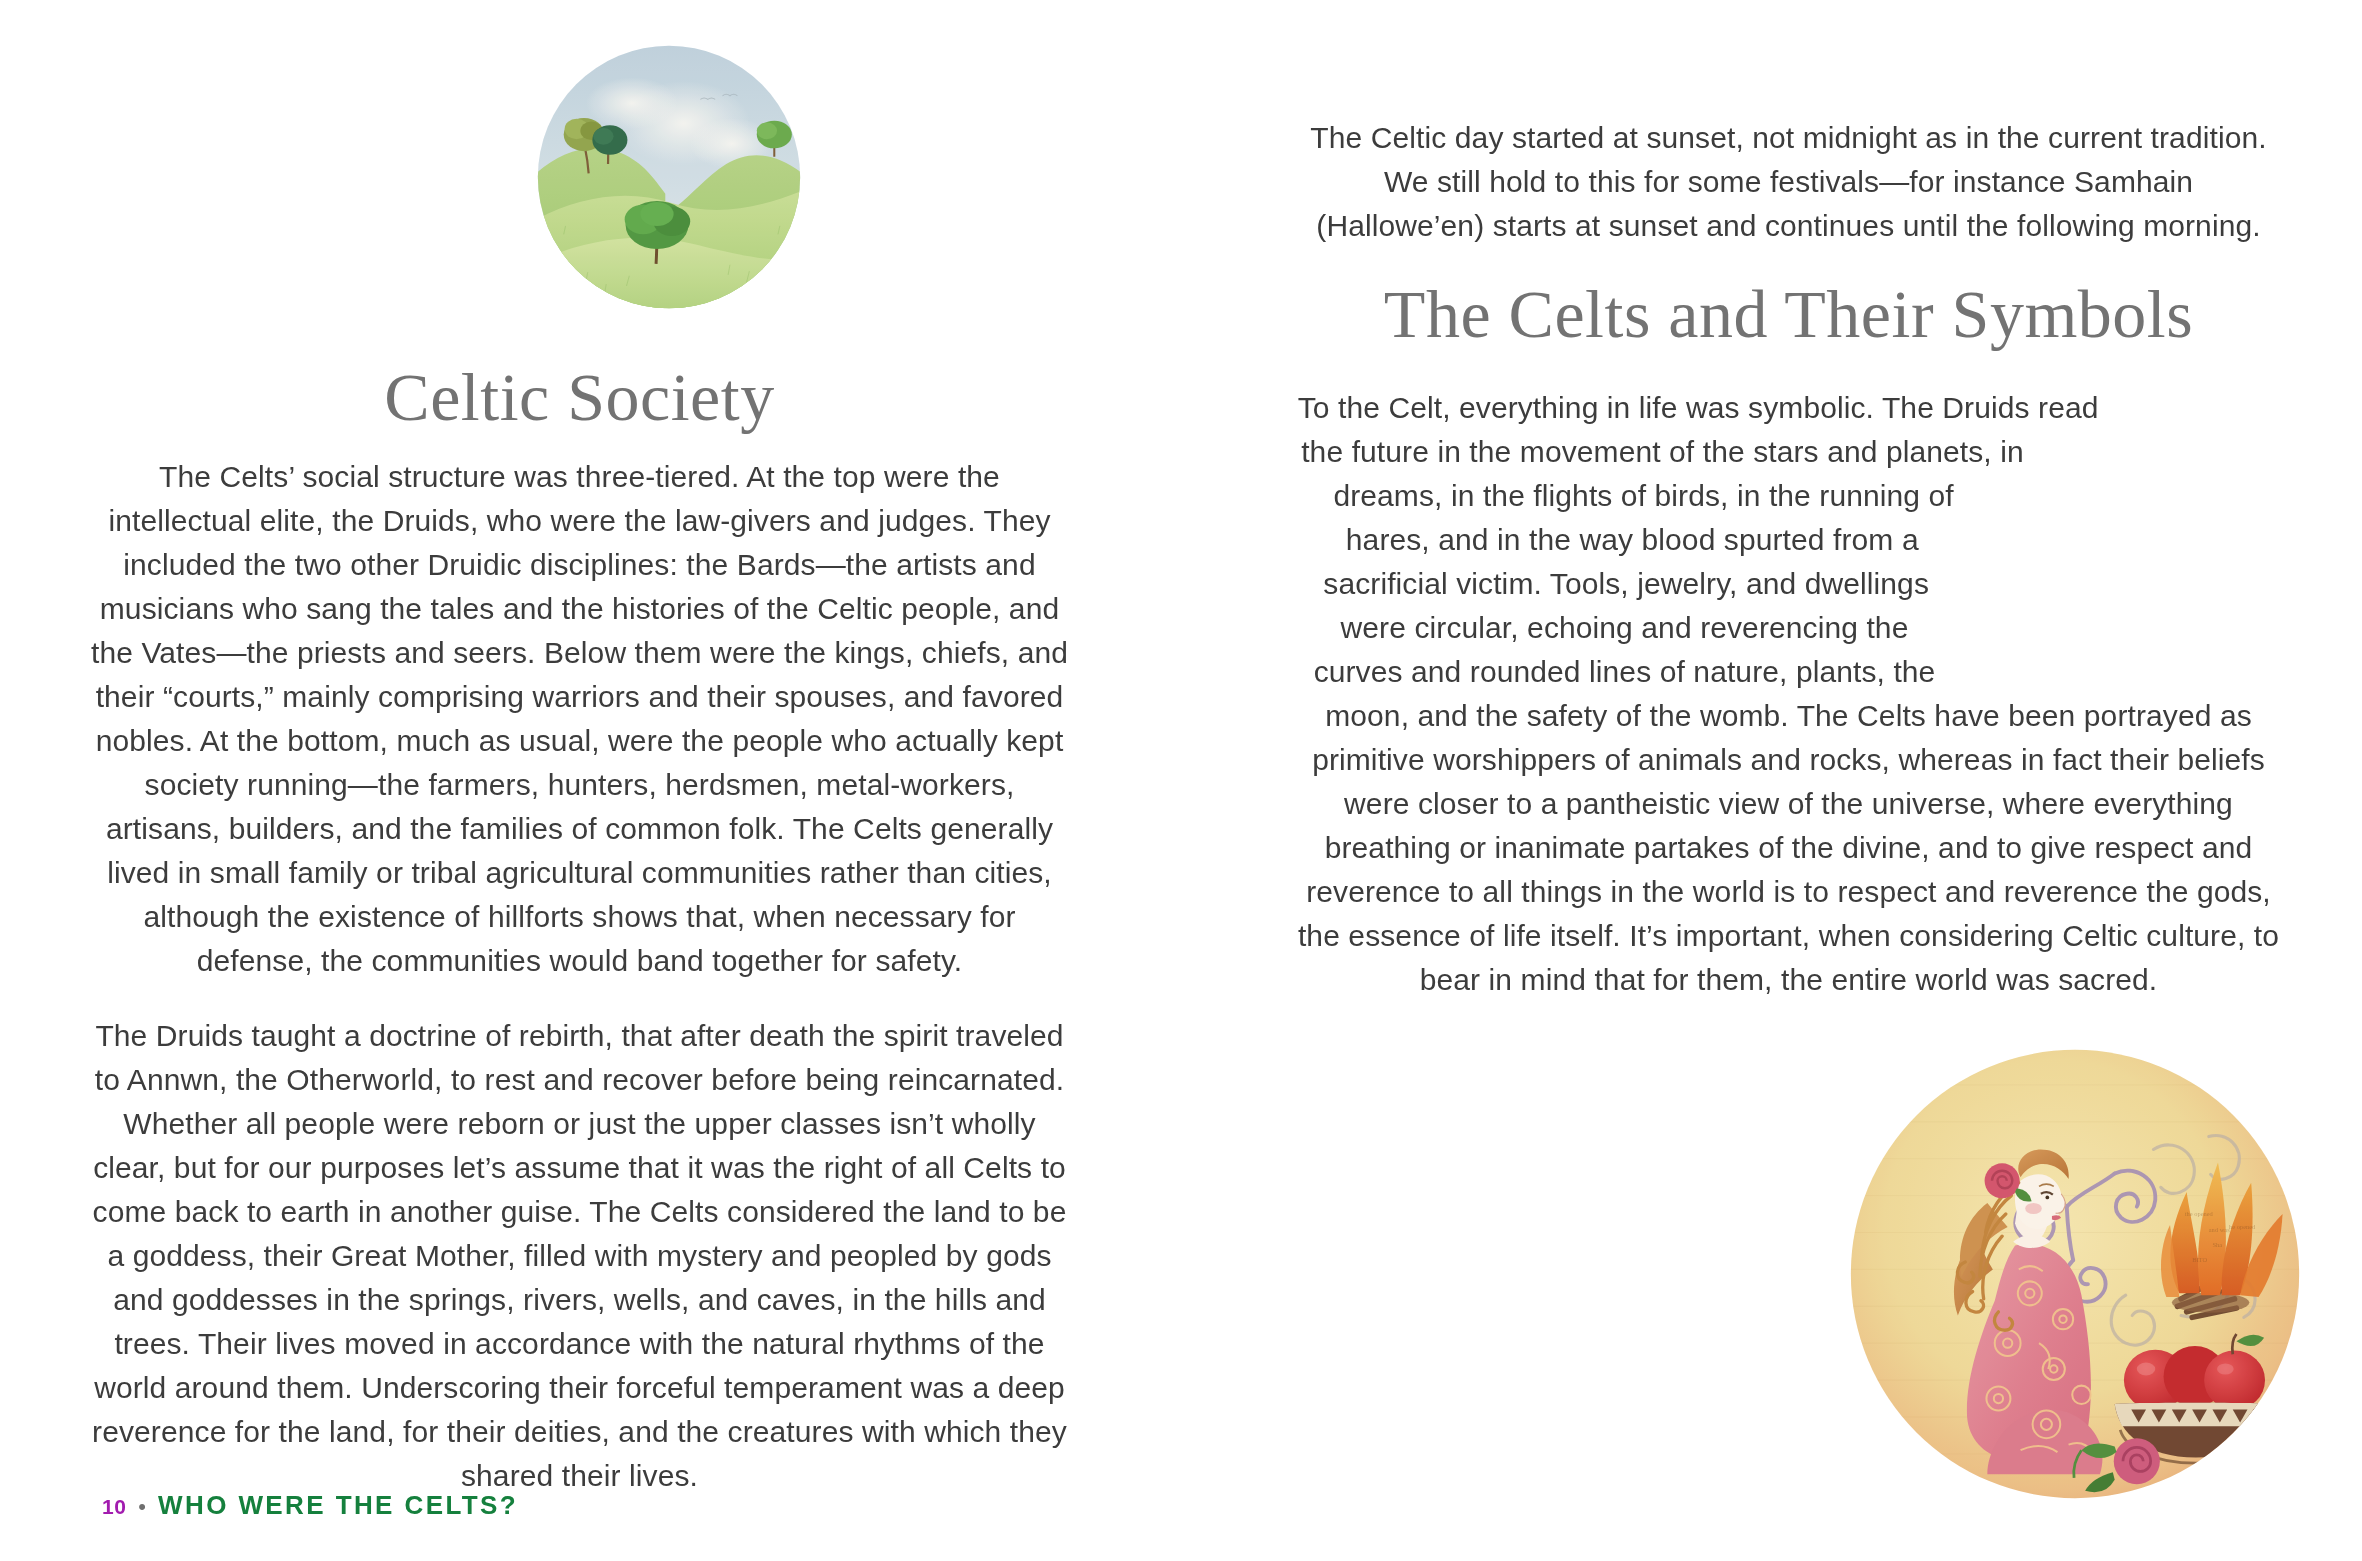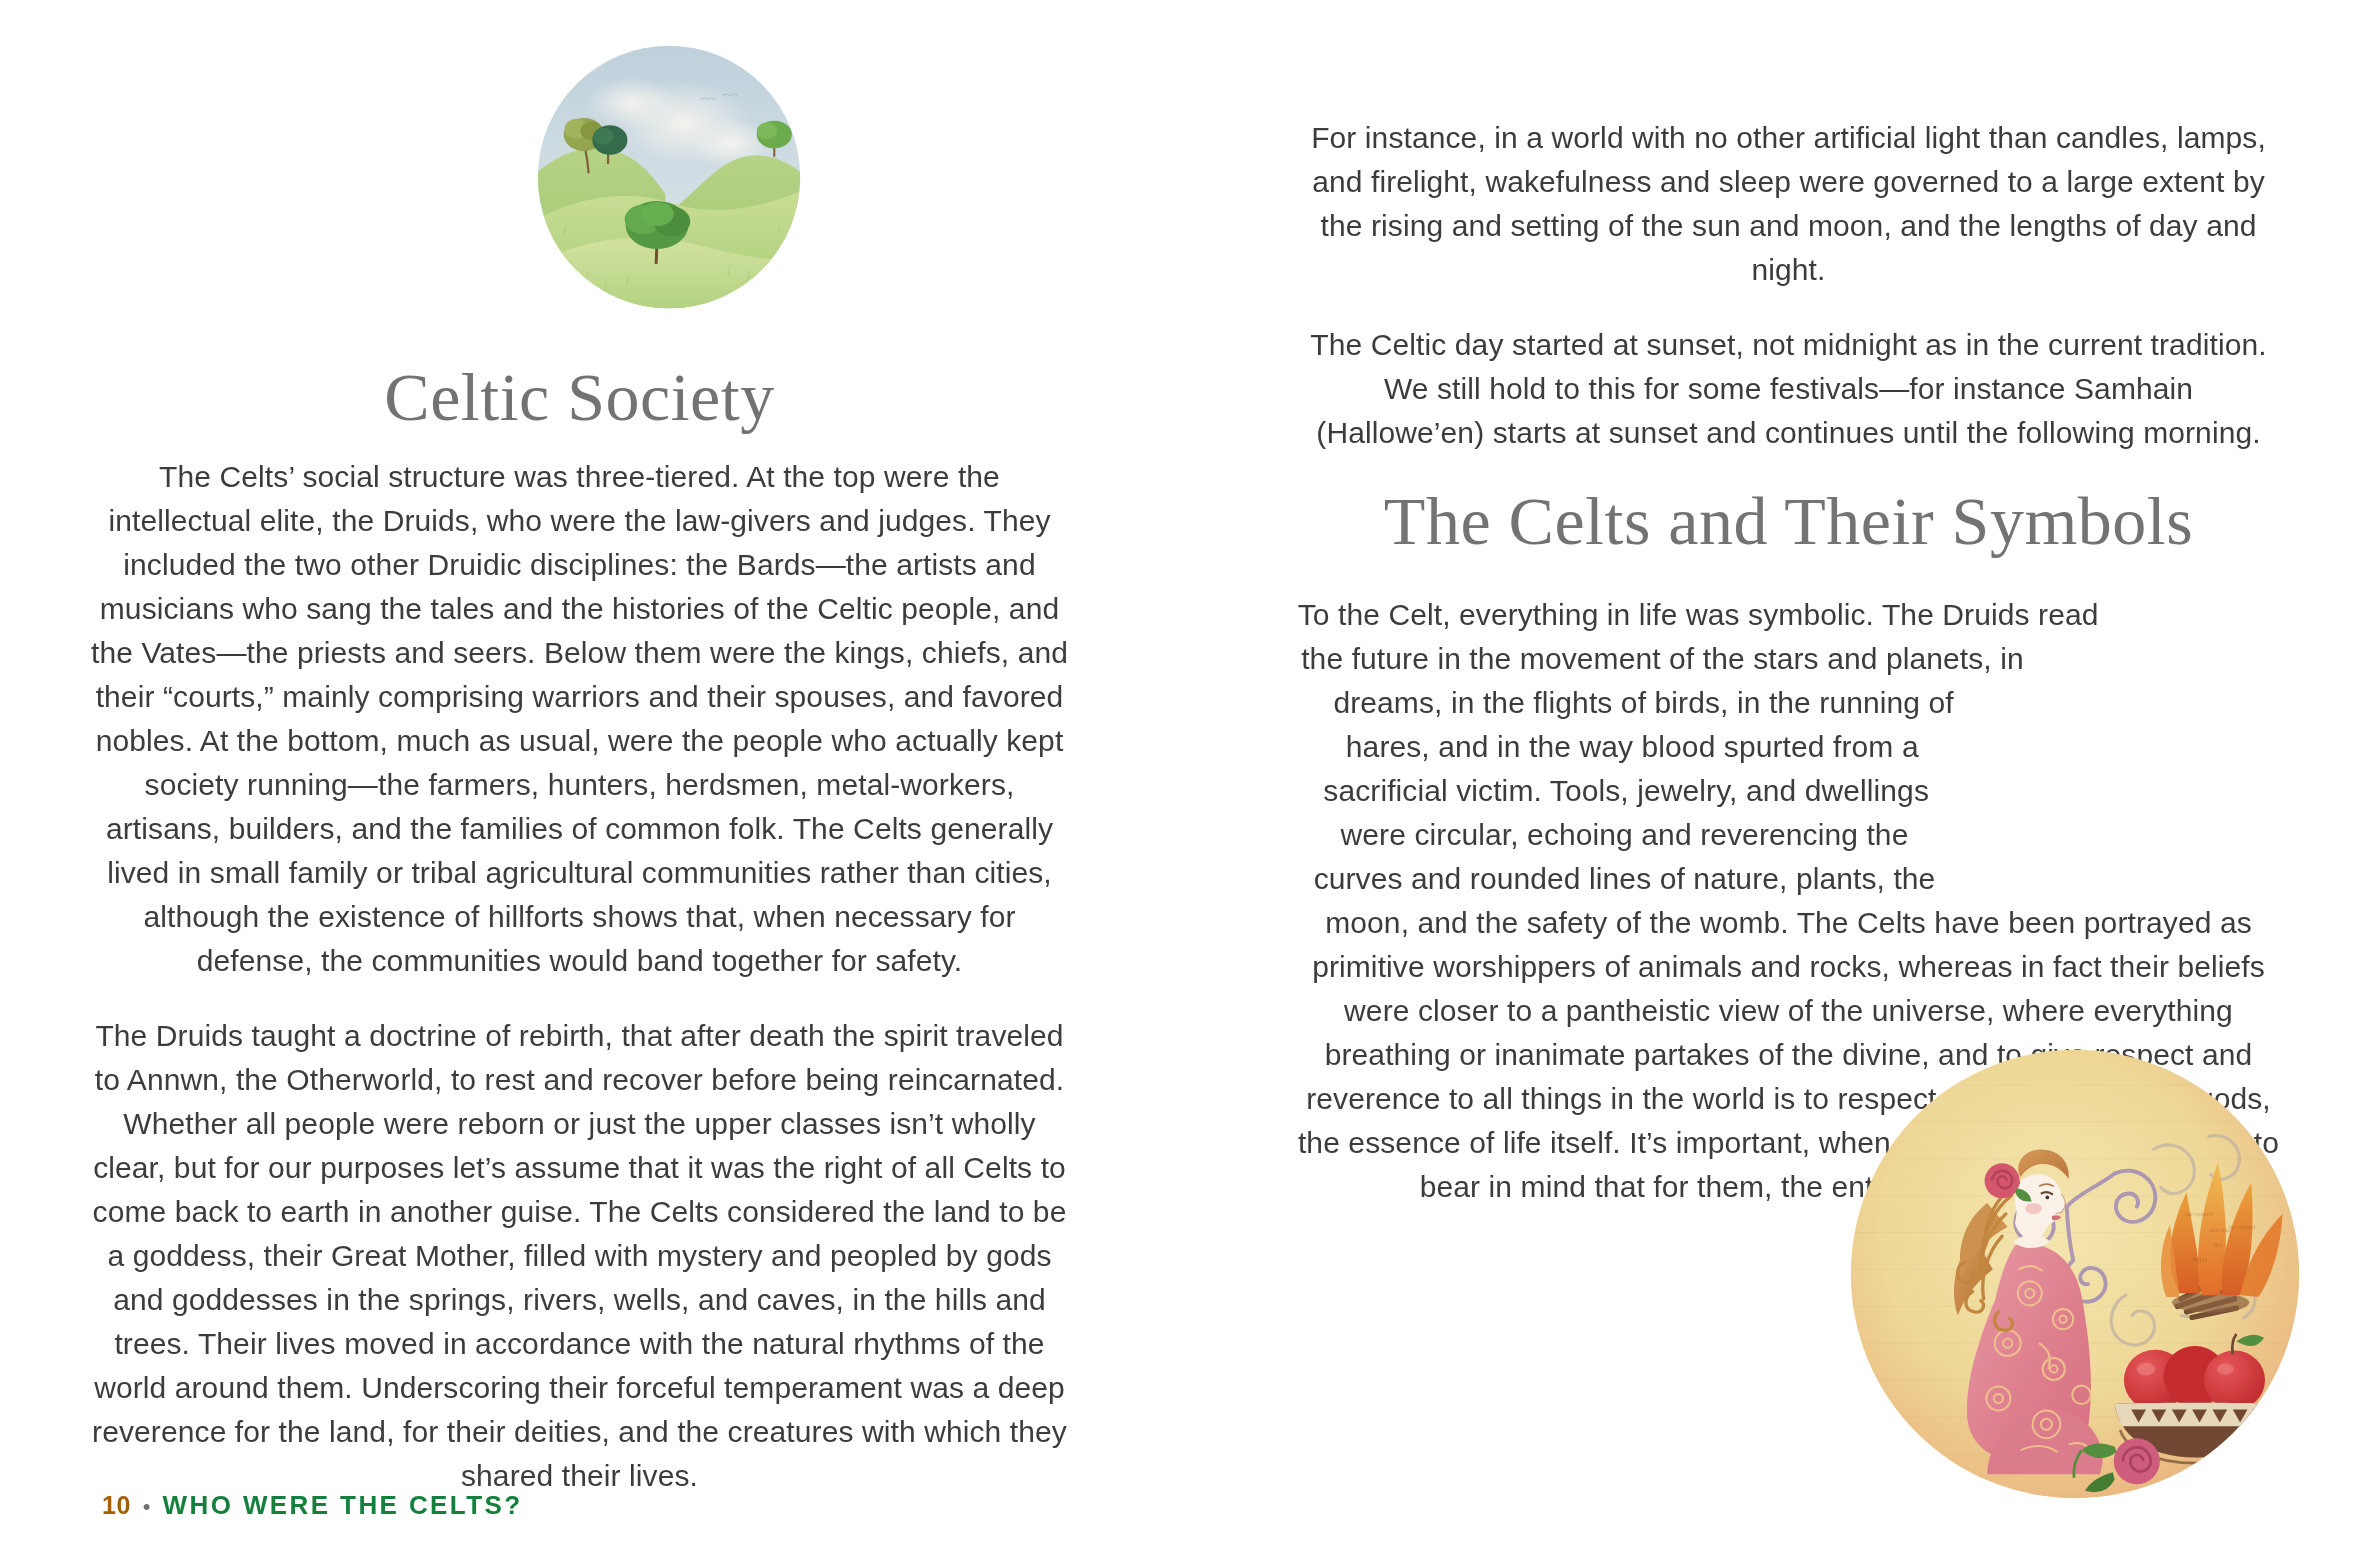--- a/index.html
+++ b/index.html
@@ -96,23 +96,23 @@
     position: absolute;
     left: 102px;
     bottom: 41px;
     display: flex;
     align-items: baseline;
     gap: 12px;
     color: #6f6f6f;
   }
 
   .folio-number {
-    font-size: 25px;
+    font-size: 21px;
     font-weight: 700;
-    color: #a16207;
+    color: #a21caf;
     letter-spacing: 0.5px;
     margin-top: 6px;
   }
 
   .folio-dot {
     font-size: 22px;
     color: #6f6f6f;
     line-height: 1;
   }
 
@@ -231,21 +231,20 @@
     <h1 class="section-heading heading-left">Celtic Society</h1>
 
     <p class="body-par">The Celts’ social structure was three-tiered. At the top were the intellectual elite, the Druids, who were the law-givers and judges. They included the two other Druidic disciplines: the Bards—the artists and musicians who sang the tales and the histories of the Celtic people, and the Vates—the priests and seers. Below them were the kings, chiefs, and their “courts,” mainly comprising warriors and their spouses, and favored nobles. At the bottom, much as usual, were the people who actually kept society running—the farmers, hunters, herdsmen, metal-workers, artisans, builders, and the families of common folk. The Celts generally lived in small family or tribal agricultural communities rather than cities, although the existence of hillforts shows that, when necessary for defense, the communities would band together for safety.</p>
     <p class="body-par">The Druids taught a doctrine of rebirth, that after death the spirit traveled to Annwn, the Otherworld, to rest and recover before being reincarnated. Whether all people were reborn or just the upper classes isn’t wholly clear, but for our purposes let’s assume that it was the right of all Celts to come back to earth in another guise. The Celts considered the land to be a goddess, their Great Mother, filled with mystery and peopled by gods and goddesses in the springs, rivers, wells, and caves, in the hills and trees. Their lives moved in accordance with the natural rhythms of the world around them. Underscoring their forceful temperament was a deep reverence for the land, for their deities, and the creatures with which they shared their lives.</p>
   </div>
 
   <div class="column col-right">
 
     <div style="height: 116px;"></div>
 
-    <p class="body-par">For instance, in a world with no other artificial light than candles, lamps, and firelight, wakefulness and sleep were governed to a large extent by the rising and setting of the sun and moon, and the lengths of day and night.</p>
     <p class="body-par">The Celtic day started at sunset, not midnight as in the current tradition. We still hold to this for some festivals—for instance Samhain (Hallowe’en) starts at sunset and continues until the following morning.</p>
 
     <h2 class="section-heading heading-right">The Celts and Their Symbols</h2>
 
     <div>
       <div class="float-spacer"></div>
       <p class="body-par wrap-par">To the Celt, everything in life was symbolic. The Druids read the future in the movement of the stars and planets, in dreams, in the flights of birds, in the running of hares, and in the way blood spurted from a sacrificial victim. Tools, jewelry, and dwellings were circular, echoing and reverencing the curves and rounded lines of nature, plants, the moon, and the safety of the womb. The Celts have been portrayed as primitive worshippers of animals and rocks, whereas in fact their beliefs were closer to a pantheistic view of the universe, where everything breathing or inanimate partakes of the divine, and to give respect and reverence to all things in the world is to respect and reverence the gods, the essence of life itself. It’s important, when considering Celtic culture, to bear in mind that for them, the entire world was sacred.</p>
     </div>
   </div>
 

